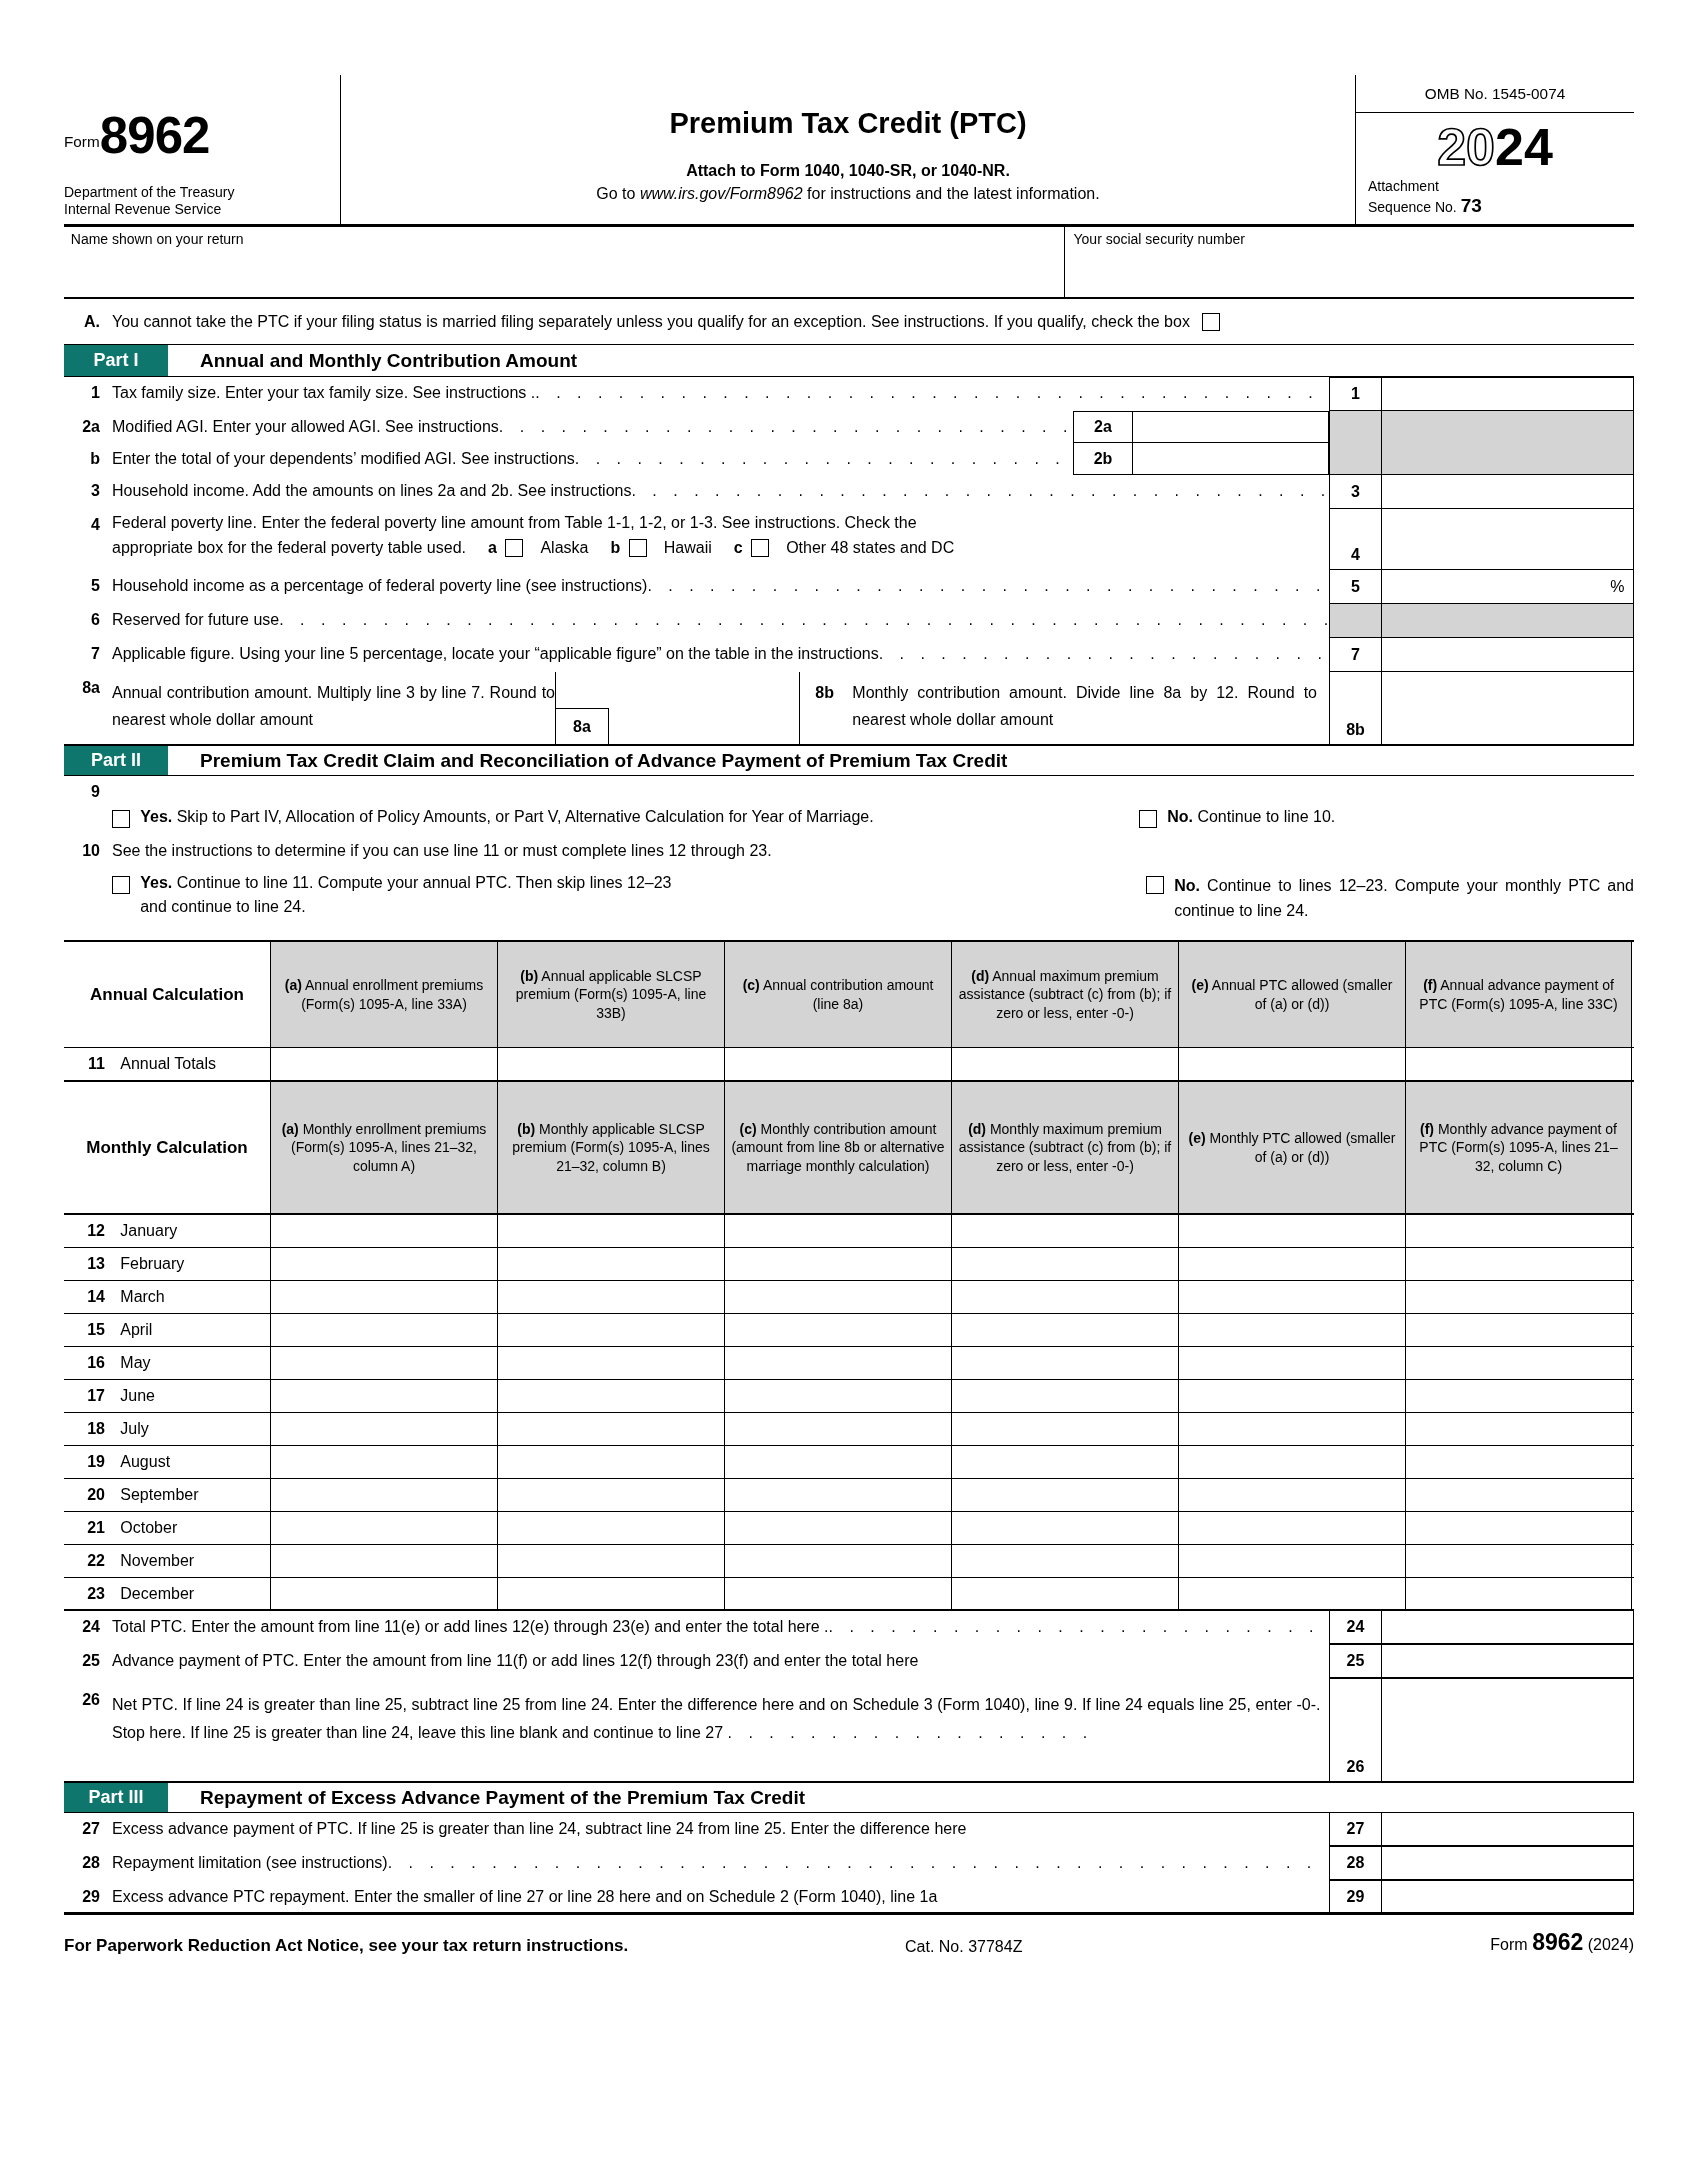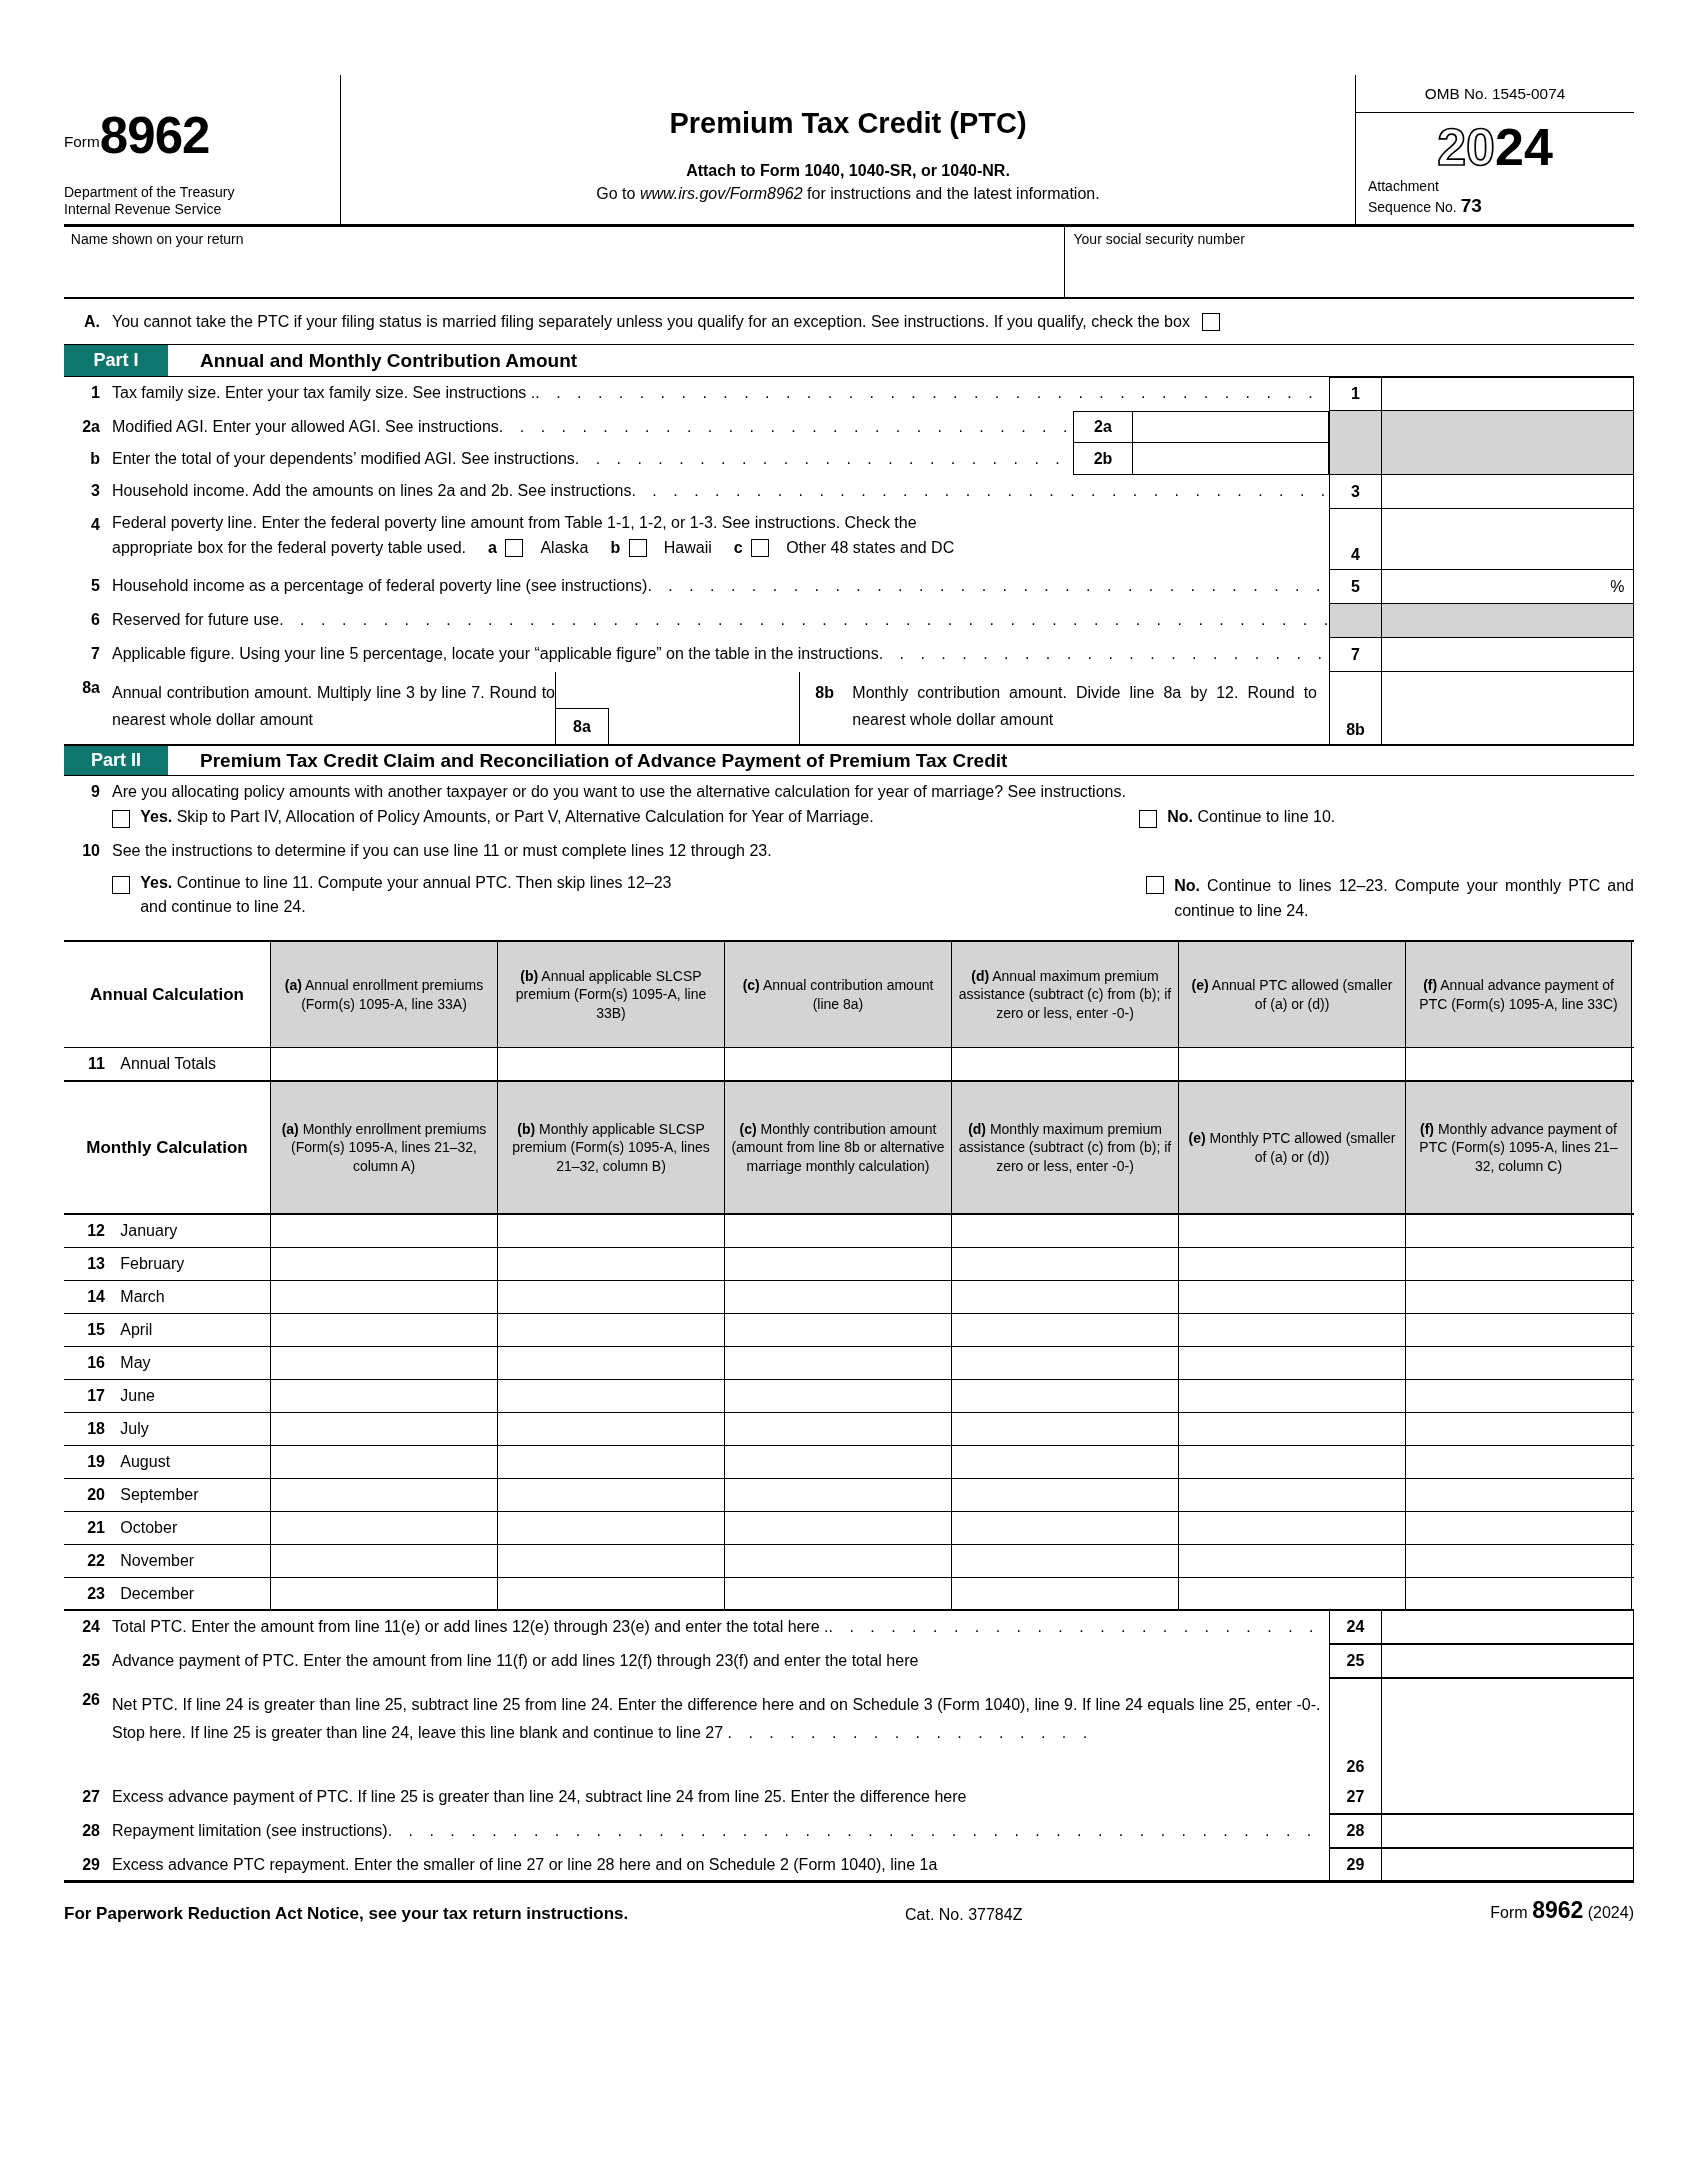--- a/index.html
+++ b/index.html
@@ -311,21 +311,20 @@
     </div>
   </div>
 
   <div class="partbar t3">
     <div class="partlbl">Part II</div>
     <div class="parttitle">Premium Tax Credit Claim and Reconciliation of Advance Payment of Premium Tax Credit</div>
   </div>
 
   <div class="qtext" style="padding-top:6.8px">
     <div class="ln" style="padding-top:0">9</div>
-    <div style="flex:1">Are you allocating policy amounts with another taxpayer or do you want to use the alternative calculation for year of marriage? See instructions.</div>
   </div>
   <div class="cbrow">
     <div class="yespart">
       <span class="cb"></span>
       <span><span class="b">Yes.</span><span> Skip to Part IV, Allocation of Policy Amounts, or Part V, Alternative Calculation for Year of Marriage.</span></span>
     </div>
     <div class="nopart">
       <span class="cb"></span>
       <span><span class="b">No.</span><span> Continue to line 10.</span></span>
     </div>
@@ -574,20 +573,24 @@
   </div>
   <div class="line h120">
     <div class="ln" style="padding-top:12px">26</div>
     <div class="ltext block just" style="padding-top:12px;line-height:1.75;padding-right:8.5px"><span>Net PTC. If line 24 is greater than line 25, subtract line 25 from line 24. Enter the difference here and on Schedule 3 (Form 1040), line 9. If line 24 equals line 25, enter -0-. Stop here. If line 25 is greater than line 24, leave this line blank and continue to line 27</span> <span class="leader" style="display:inline-block;width:366px;vertical-align:bottom">. . . . . . . . . . . . . . . . . . . . . . . . . . . . . . . . . . . . . . . . . . . . . . . . . . . . . . . . . . . . . . . . . . . . . . . .</span></div>
     <div class="rcells">
       <div class="nbox bottom">26</div>
       <div class="abox"></div>
     </div>
   </div>
 
+  <div class="partbar t3">
+    <div class="partlbl">Part III</div>
+    <div class="parttitle">Repayment of Excess Advance Payment of the Premium Tax Credit</div>
+  </div>
 
   <div class="line h40">
     <div class="ln">27</div>
     <div class="ltext">
           <span>Excess advance payment of PTC. If line 25 is greater than line 24, subtract line 24 from line 25. Enter the difference here</span>
         </div>
     <div class="rcells bb3">
       <div class="nbox">27</div>
       <div class="abox"></div>
     </div>

